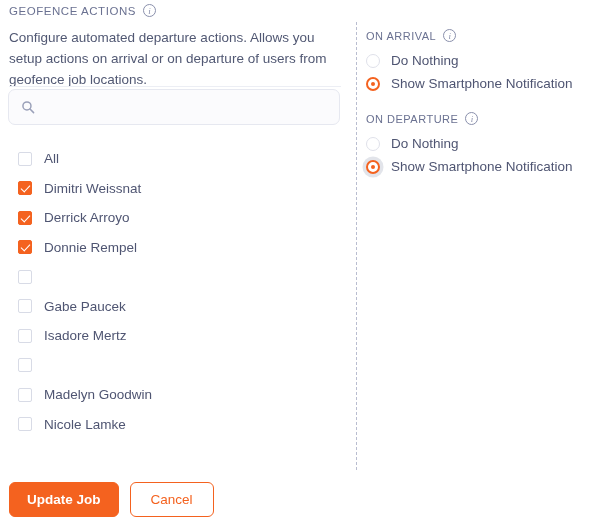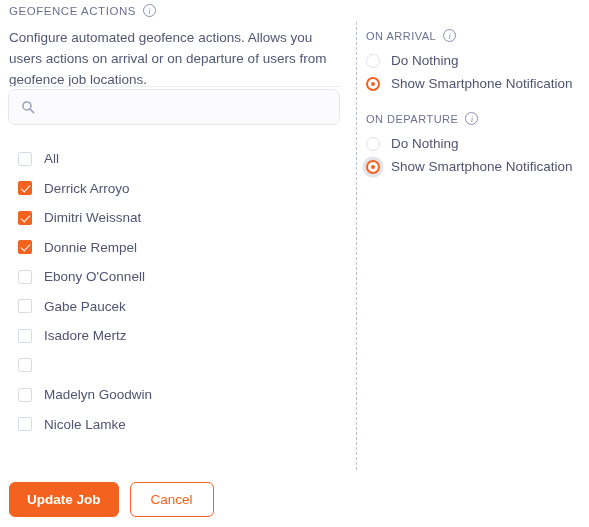--- a/index.html
+++ b/index.html
@@ -268,53 +268,52 @@
 </head>
 <body>
 
 <div class="panel">
 
   <div class="section-header">
     <span class="title">GEOFENCE ACTIONS</span>
     <span class="info-icon">i</span>
   </div>
 
-  <div class="description">Configure automated geofence actions. Allows you users actions on arrival or on departure of users from geofence job locations.</div>
+  <div class="description">Configure automated departure actions. Allows you setup actions on arrival or on departure of users from geofence job locations.</div>
 
   <div class="top-rule"></div>
 
   <div class="search-box">
     <span class="search-icon">
       <svg viewBox="0 0 16 16" width="14" height="14" fill="none" stroke="currentColor" stroke-width="1.7">
         <circle cx="6.8" cy="6.8" r="4.6"></circle>
         <line x1="10.3" y1="10.3" x2="14.4" y2="14.4" stroke-linecap="round"></line>
       </svg>
     </span>
   </div>
 
   <div class="user-list">
       <div class="user-row">
         <span class="checkbox"></span>
         <span class="user-name">All</span>
       </div>
       <div class="user-row">
         <span class="checkbox checked"></span>
+        <span class="user-name">Dimitri Weissnat</span>
+      </div>
+      <div class="user-row">
+        <span class="checkbox checked"></span>
         <span class="user-name">Derrick Arroyo</span>
-      </div>
-      <div class="user-row">
-        <span class="checkbox checked"></span>
-        <span class="user-name">Dimitri Weissnat</span>
       </div>
       <div class="user-row">
         <span class="checkbox checked"></span>
         <span class="user-name">Donnie Rempel</span>
       </div>
       <div class="user-row">
         <span class="checkbox"></span>
-        <span class="user-name">Ebony O'Connell</span>
       </div>
       <div class="user-row">
         <span class="checkbox"></span>
         <span class="user-name">Gabe Paucek</span>
       </div>
       <div class="user-row">
         <span class="checkbox"></span>
         <span class="user-name">Isadore Mertz</span>
       </div>
       <div class="user-row">

